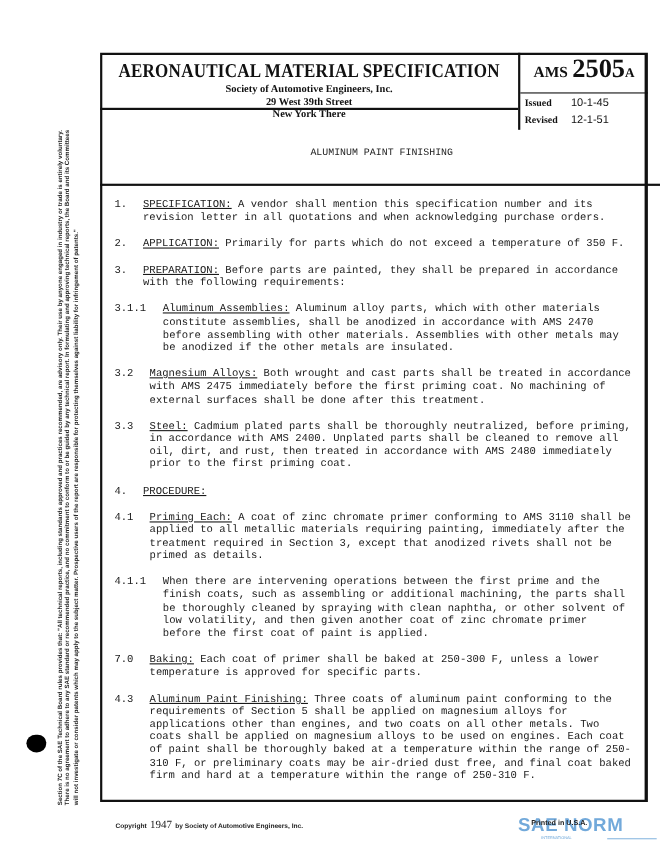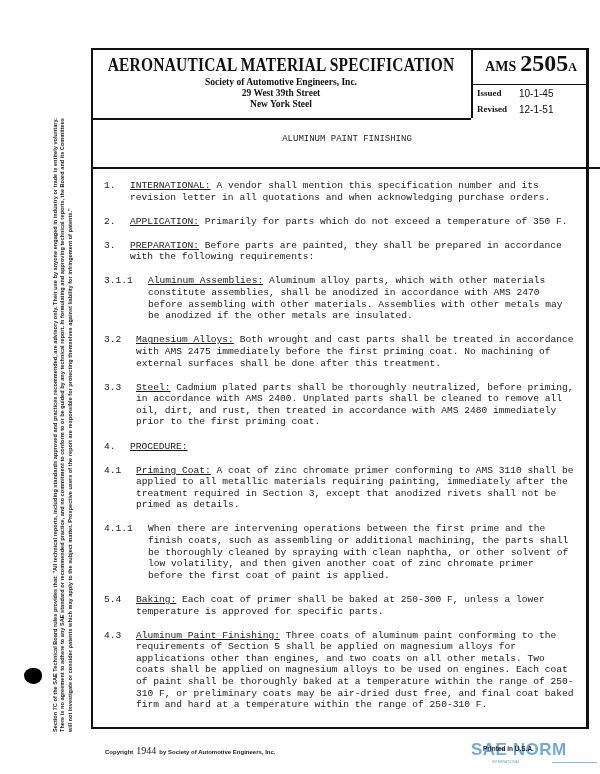--- a/index.html
+++ b/index.html
@@ -5,21 +5,21 @@
   html, body { margin:0; padding:0; }
   body { width:600px; height:774px; background:#ffffff; position:relative; overflow:hidden; color:#111; }
   .sidebar-note {
     position:absolute; left:52px; top:112px; width:620px; height:42px;
     transform-origin:0 0; transform: rotate(-90deg) translate(-620px, 0);
     font-family:"Liberation Sans", sans-serif; font-weight:bold; font-size:5.6px; line-height:7.4px;
     color:#222; text-align:left; letter-spacing:0;
   }
   .ink-dot { position:absolute; left:24px; top:668px; width:18px; height:16px; background:#000; border-radius:50% 45% 50% 55%; }
   .frame { position:absolute; left:91px; top:48px; width:498px; height:681px; border:2.5px solid #111; border-right-width:3.5px; box-sizing:border-box; }
-  .header { position:absolute; left:91px; top:48px; width:380px; height:72px; border-bottom:2px solid #111; box-sizing:border-box; }
+  .header { position:absolute; left:91px; top:48px; width:380px; height:52px; border-bottom:2px solid #111; box-sizing:border-box; }
   .h-title { position:absolute; left:0; right:0; top:8px; text-align:center; font-family:"Liberation Serif", serif; font-weight:bold; font-size:15.5px; letter-spacing:0.2px; transform:scaleY(1.15); }
   .h-sub { position:absolute; left:0; right:0; text-align:center; font-family:"Liberation Serif", serif; font-weight:bold; font-size:9.5px; }
   .ams-box { position:absolute; left:471px; top:48px; width:118px; height:70px; border-left:2px solid #111; box-sizing:border-box; }
   .ams-num { position:absolute; left:0; right:0; top:2px; height:34px; border-bottom:1.5px solid #111; text-align:center; font-family:"Liberation Serif", serif; font-weight:bold; }
   .ams-num .pre { font-size:14px; }
   .ams-num .num { font-size:24px; }
   .ams-num .suf { font-size:12px; }
   .date-row { position:absolute; left:4px; font-family:"Liberation Serif", serif; font-size:9px; font-weight:bold; }
   .date-row .val { position:absolute; left:42px; top:0; font-family:Liberation Sans, sans-serif; font-weight:normal; font-size:10px; white-space:nowrap; }
   .subject-row { position:absolute; left:91px; top:116px; width:512px; height:53px; border-bottom:2px solid #111; box-sizing:border-box; }
@@ -41,21 +41,21 @@
 
 <div class="sidebar-note">Section 7C of the SAE Technical Board rules provides that: "All technical reports, including standards approved and practices recommended, are advisory only. Their use by anyone engaged in industry or trade is entirely voluntary. There is no agreement to adhere to any SAE standard or recommended practice, and no commitment to conform to or be guided by any technical report. In formulating and approving technical reports, the Board and its Committees will not investigate or consider patents which may apply to the subject matter. Prospective users of the report are responsible for protecting themselves against liability for infringement of patents."</div>
 <div class="ink-dot"></div>
 
 <div class="frame"></div>
 
 <div class="header">
   <div class="h-title">AERONAUTICAL MATERIAL SPECIFICATION</div>
   <div class="h-sub" style="top:29px">Society of Automotive Engineers, Inc.</div>
   <div class="h-sub" style="top:40px">29 West 39th Street</div>
-  <div class="h-sub" style="top:51px">New York Steel</div>
+  <div class="h-sub" style="top:51px">New York There</div>
 </div>
 
 <div class="ams-box">
   <div class="ams-num">
     <span class="pre">AMS</span>
     <span class="num">2505</span><span class="suf">A</span>
   </div>
   <div class="date-row" style="top:40px">
     <span>Issued</span>
     <span class="val">10-1-45</span>
@@ -66,21 +66,21 @@
   </div>
 </div>
 
 <div class="subject-row">
   <div class="subject">ALUMINUM PAINT FINISHING</div>
 </div>
 
 <div class="body-text">
   <div class="para" style="padding-left:26px">
     <span class="num-lbl">1.</span>
-    <span class="ptext"><span class="u">INTERNATIONAL:</span> <span>A vendor shall mention this specification number and its revision letter in all quotations and when acknowledging purchase orders.</span></span>
+    <span class="ptext"><span class="u">SPECIFICATION:</span> <span>A vendor shall mention this specification number and its revision letter in all quotations and when acknowledging purchase orders.</span></span>
   </div>
   <div class="para" style="padding-left:26px">
     <span class="num-lbl">2.</span>
     <span class="ptext"><span class="u">APPLICATION:</span> <span>Primarily for parts which do not exceed a temperature of 350 F.</span></span>
   </div>
   <div class="para" style="padding-left:26px">
     <span class="num-lbl">3.</span>
     <span class="ptext"><span class="u">PREPARATION:</span> <span>Before parts are painted, they shall be prepared in accordance with the following requirements:</span></span>
   </div>
   <div class="para" style="padding-left:44px">
@@ -94,37 +94,37 @@
   <div class="para" style="padding-left:32px">
     <span class="num-lbl">3.3</span>
     <span class="ptext"><span class="u">Steel:</span> <span>Cadmium plated parts shall be thoroughly neutralized, before priming, in accordance with AMS 2400. Unplated parts shall be cleaned to remove all oil, dirt, and rust, then treated in accordance with AMS 2480 immediately prior to the first priming coat.</span></span>
   </div>
   <div class="para" style="padding-left:26px">
     <span class="num-lbl">4.</span>
     <span class="ptext"><span class="u">PROCEDURE:</span></span>
   </div>
   <div class="para" style="padding-left:32px">
     <span class="num-lbl">4.1</span>
-    <span class="ptext"><span class="u">Priming Coat:</span> <span>A coat of zinc chromate primer conforming to AMS 3110 shall be applied to all metallic materials requiring painting, immediately after the treatment required in Section 3, except that anodized rivets shall not be primed as details.</span></span>
+    <span class="ptext"><span class="u">Priming Each:</span> <span>A coat of zinc chromate primer conforming to AMS 3110 shall be applied to all metallic materials requiring painting, immediately after the treatment required in Section 3, except that anodized rivets shall not be primed as details.</span></span>
   </div>
   <div class="para" style="padding-left:44px">
     <span class="num-lbl">4.1.1</span>
     <span class="ptext"><span>When there are intervening operations between the first prime and the finish coats, such as assembling or additional machining, the parts shall be thoroughly cleaned by spraying with clean naphtha, or other solvent of low volatility, and then given another coat of zinc chromate primer before the first coat of paint is applied.</span></span>
   </div>
   <div class="para" style="padding-left:32px">
-    <span class="num-lbl">5.4</span>
+    <span class="num-lbl">7.0</span>
     <span class="ptext"><span class="u">Baking:</span> <span>Each coat of primer shall be baked at 250-300 F, unless a lower temperature is approved for specific parts.</span></span>
   </div>
   <div class="para" style="padding-left:32px">
     <span class="num-lbl">4.3</span>
     <span class="ptext"><span class="u">Aluminum Paint Finishing:</span> <span>Three coats of aluminum paint conforming to the requirements of Section 5 shall be applied on magnesium alloys for applications other than engines, and two coats on all other metals. Two coats shall be applied on magnesium alloys to be used on engines. Each coat of paint shall be thoroughly baked at a temperature within the range of 250-310 F, or preliminary coats may be air-dried dust free, and final coat baked firm and hard at a temperature within the range of 250-310 F.</span></span>
   </div>
 </div>
 
 <div class="footer-copy">
-  <span>Copyright</span><span class="yr">1944</span><span>by Society of Automotive Engineers, Inc.</span>
+  <span>Copyright</span><span class="yr">1947</span><span>by Society of Automotive Engineers, Inc.</span>
 </div>
 <div class="wm">SAE NORM</div>
 <div class="printed">Printed in U.S.A.</div>
 <div class="wm-sub">
   <span>INTERNATIONAL</span>
   <span class="wm-line"></span>
 </div>
 
 </body></html>

